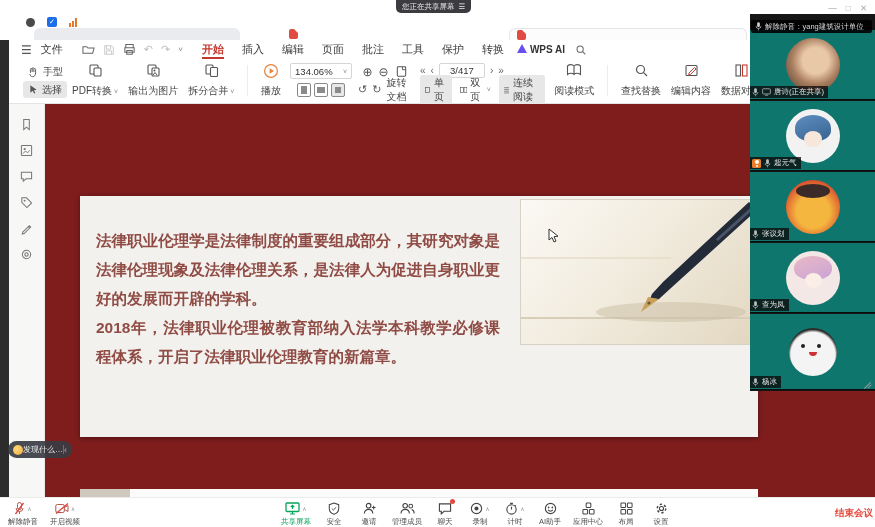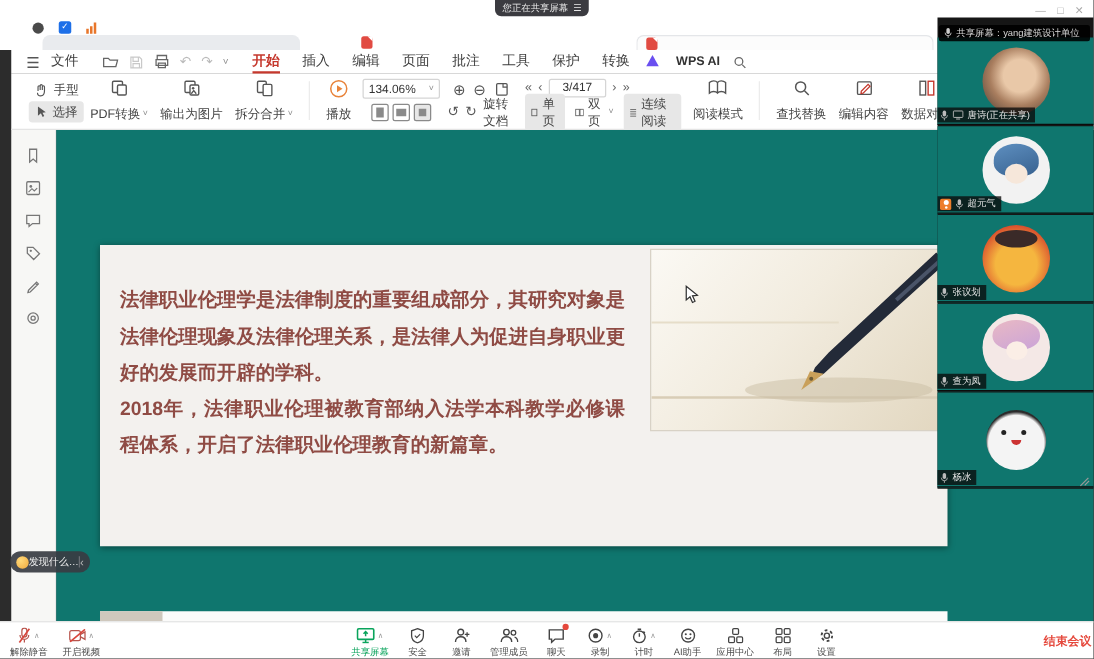--- a/index.html
+++ b/index.html
@@ -22,21 +22,21 @@
   .pdfglyph { position:absolute; width:9px; height:10px; background:#e14b42; border-radius:2px; }
   .pdfglyph:after { content:""; position:absolute; right:0; top:0; border:2px solid #fff; border-left-color:transparent; border-bottom-color:transparent; }
 
   
   .menubar { position:absolute; left:9px; top:40px; width:866px; height:19px; background:#fff; display:flex; align-items:center; font-size:11px; color:#3c3c3c; }
   .menubar .mi { padding:0 9px; height:19px; line-height:18px; position:relative; }
   .menubar .mi.active { color:#c5382d; font-weight:bold; }
   .menubar .mi.active:after { content:""; position:absolute; left:9px; right:9px; bottom:0; height:2px; background:#c5382d; }
   .qicons { display:flex; gap:8px; align-items:center; margin:0 10px; }
   .qicons .dis { opacity:.35; }
-  .wpsai { display:flex; align-items:flex-start; gap:14px; margin-left:4px; font-size:10px; font-weight:bold; color:#333; }
+  .wpsai { display:flex; align-items:flex-start; gap:3px; margin-left:4px; font-size:10px; font-weight:bold; color:#333; }
   .ai-logo { width:0; height:0; border-left:5px solid transparent; border-right:5px solid transparent; border-bottom:9px solid #6a4ff0; }
 
   
   .ribbon { position:absolute; left:9px; top:59px; width:866px; height:45px; background:#fff; border-bottom:1px solid #e4e4e4;
     display:flex; align-items:stretch; padding:3px 0 4px 14px; font-size:10px; color:#444; }
   .rcol { display:flex; flex-direction:column; justify-content:space-between; padding:1px 0; }
   .vsep { width:1px; background:#ececec; margin:3px 8px; }
   .rrow { display:flex; align-items:center; gap:4px; height:17px;justify-content:center; }
   .toggle { display:flex; align-items:center; gap:3px; padding:1px 4px; border-radius:3px; }
   .toggle.on { background:#e7e7e7; }
@@ -50,21 +50,21 @@
   .fit.on { background:#e7e7e7; }
   .fit i { display:block; background:#8a8a8a; }
   .stack2 { display:flex; flex-direction:column; justify-content:space-between; padding:1px 0 2px; }
   .stack2 .srow { display:flex; align-items:center; gap:3px; white-space:nowrap; }
 
   
   .leftstrip { position:absolute; left:9px; top:104px; width:36px; bottom:30px; background:#f7f7f5; border-right:1px solid #e8e8e8;
     display:flex; flex-direction:column; align-items:center; padding-top:14px; gap:13px; }
 
   
-  .canvas { position:absolute; left:45px; top:104px; right:0; bottom:30px; background:#0f766e; overflow:hidden; }
+  .canvas { position:absolute; left:45px; top:104px; right:0; bottom:30px; background:#7f1d1d; overflow:hidden; }
   .slide { position:absolute; left:35px; top:92px; width:678px; height:241px; background:#f3f1ee; box-shadow:0 1px 5px rgba(0,0,0,.4); }
   .slide-text { position:absolute; left:16px; top:30px; width:404px; font-size:15.5px; font-weight:bold; color:#8f4b44; line-height:29px; text-align:justify; }
   .slide-photo { position:absolute; left:440px; top:3px; width:236px; height:146px; border:1px solid #d8d2c6; overflow:hidden;
     background:linear-gradient(130deg,#fbf9f4 0%,#f2ecdf 45%,#e2d7c0 100%); }
   .nextpage { position:absolute; left:35px; top:385px; width:678px; height:10px; background:#fbfbfa; }
   .np-img { position:absolute; left:0; top:0; width:50px; height:10px; background:#cfc8bd; }
   .cursor { position:absolute; left:503px; top:124px; }
 
   
   .assist { position:absolute; left:8px; top:441px; height:17px; padding:0 5px; background:rgba(56,60,66,.92); border-radius:9px;
@@ -421,21 +421,21 @@
     <span class="sep"></span>
     <span style="font-size:9px;color:#bbb;">‹</span>
   </div>
 
   <div class="meetpanel">
     <div class="speak-tip">
       <svg width="7" height="9" viewBox="0 0 10 13">
           <rect x="3" y="0.5" width="4" height="7" rx="2" fill="#ccc"></rect>
           <path d="M1.5 6 a3.5 3.5 0 0 0 7 0 M5 9.5 V12" fill="none" stroke="#ccc" stroke-width="1"></path>
         </svg>
-      <span>共享屏幕：yang建筑设计单位</span>
+      <span>解除静音：yang建筑设计单位</span>
     </div>
 
     <div class="tile" style="top:16px;">
       <div class="av av1"></div>
       <div class="ntag">
         <svg width="7" height="9" viewBox="0 0 10 13">
             <rect x="3" y="0.5" width="4" height="7" rx="2" fill="#bbb"></rect>
             <path d="M1.5 6 a3.5 3.5 0 0 0 7 0 M5 9.5 V12" fill="none" stroke="#bbb" stroke-width="1"></path>
           </svg>
         <svg width="9" height="8" viewBox="0 0 14 12">

